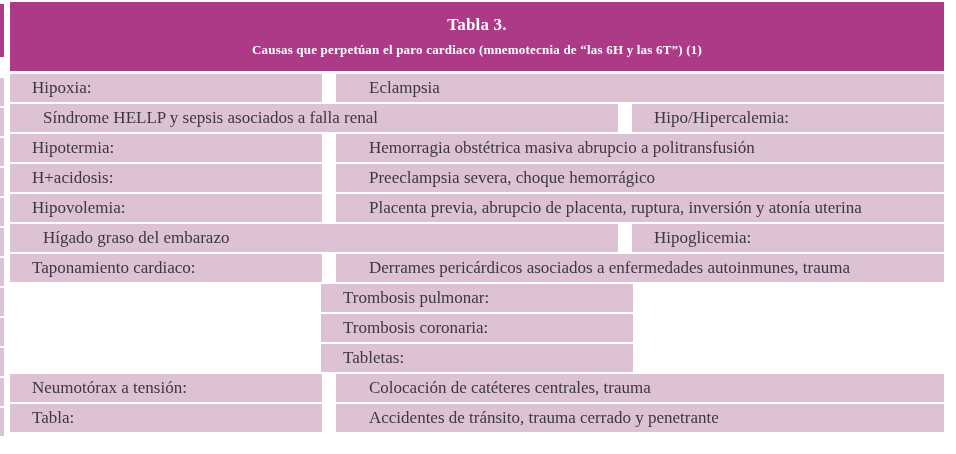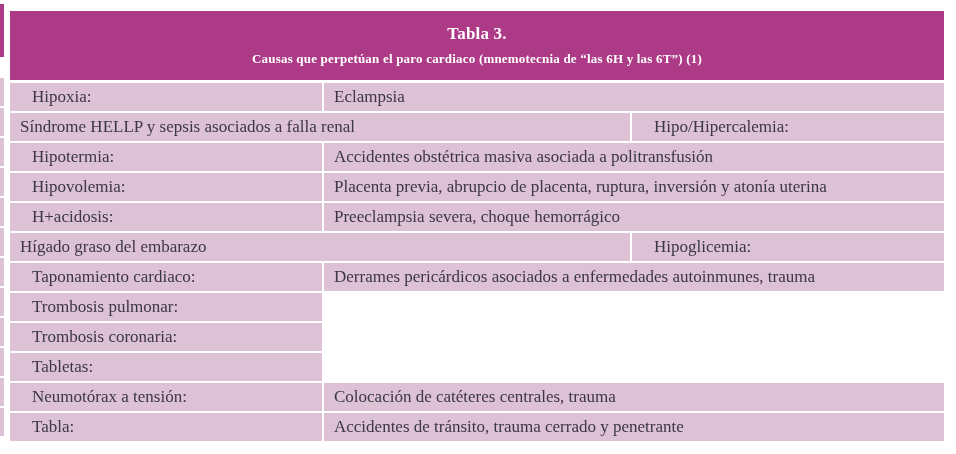--- a/index.html
+++ b/index.html
@@ -35,21 +35,21 @@
   .edge-rows { margin-top: 21px; }
   .edge-row {
     height: 28px;
     margin-bottom: 2px;
     background: var(--row-bg);
   }
   
   .table-wrap {
     position: absolute;
     left: 10px;
-    top: 11px;
+    top: 2px;
     width: 934px;
   }
   .thead {
     background: var(--header-bg);
     color: var(--header-text);
     height: 69px;
     display: flex;
     flex-direction: column;
     justify-content: center;
     align-items: center;
@@ -61,41 +61,42 @@
     letter-spacing: 0.2px;
     margin-bottom: 7px;
   }
   .title-line2 {
     font-size: 13px;
     letter-spacing: 0.2px;
   }
   .tbody { margin-top: 3px; }
   .trow {
     display: flex;
-    gap: 2px;
+    gap: 14px;
     margin-bottom: 2px;
+    justify-content: center;
   }
   .cell {
     background: var(--row-bg);
     color: var(--row-text);
     height: 28px;
     line-height: 28px;
     font-size: 17px;
     white-space: nowrap;
     overflow: hidden;
     box-sizing: border-box;
   }
   .cell.cause {
     width: 312px;
     padding-left: 22px;
     flex: 0 0 312px;
   }
   .cell.detail {
     flex: 1 1 auto;
-    padding-left: 10px;
+    padding-left: 33px;
   }
 </style>
 </head>
 <body>
 
 <div class="edge-strip">
   <div class="edge-header"></div>
   <div class="edge-rows" id="edge-rows">
       <div class="edge-row"></div>
       <div class="edge-row"></div>
@@ -121,29 +122,29 @@
       <div class="trow">
         <div class="cell cause">Hipoxia:</div>
         <div class="cell detail">Eclampsia</div>
       </div>
       <div class="trow">
         <div class="cell detail">Síndrome HELLP y sepsis asociados a falla renal</div>
         <div class="cell cause">Hipo/Hipercalemia:</div>
       </div>
       <div class="trow">
         <div class="cell cause">Hipotermia:</div>
-        <div class="cell detail">Accidentes obstétrica masiva asociada a politransfusión</div>
+        <div class="cell detail">Hemorragia obstétrica masiva abrupcio a politransfusión</div>
+      </div>
+      <div class="trow">
+        <div class="cell cause">H+acidosis:</div>
+        <div class="cell detail">Preeclampsia severa, choque hemorrágico</div>
       </div>
       <div class="trow">
         <div class="cell cause">Hipovolemia:</div>
         <div class="cell detail">Placenta previa, abrupcio de placenta, ruptura, inversión y atonía uterina</div>
-      </div>
-      <div class="trow">
-        <div class="cell cause">H+acidosis:</div>
-        <div class="cell detail">Preeclampsia severa, choque hemorrágico</div>
       </div>
       <div class="trow">
         <div class="cell detail">Hígado graso del embarazo</div>
         <div class="cell cause">Hipoglicemia:</div>
       </div>
       <div class="trow">
         <div class="cell cause">Taponamiento cardiaco:</div>
         <div class="cell detail">Derrames pericárdicos asociados a enfermedades autoinmunes, trauma</div>
       </div>
       <div class="trow">

